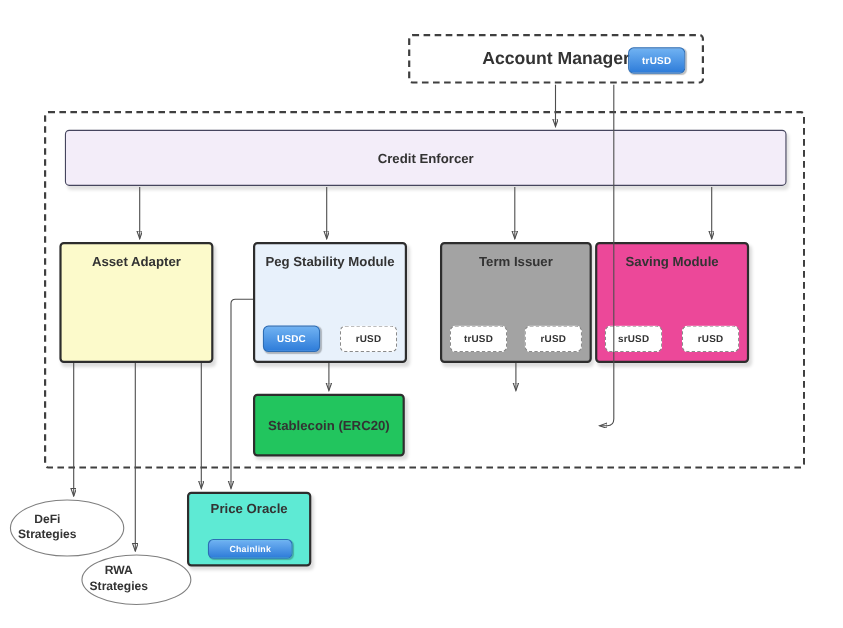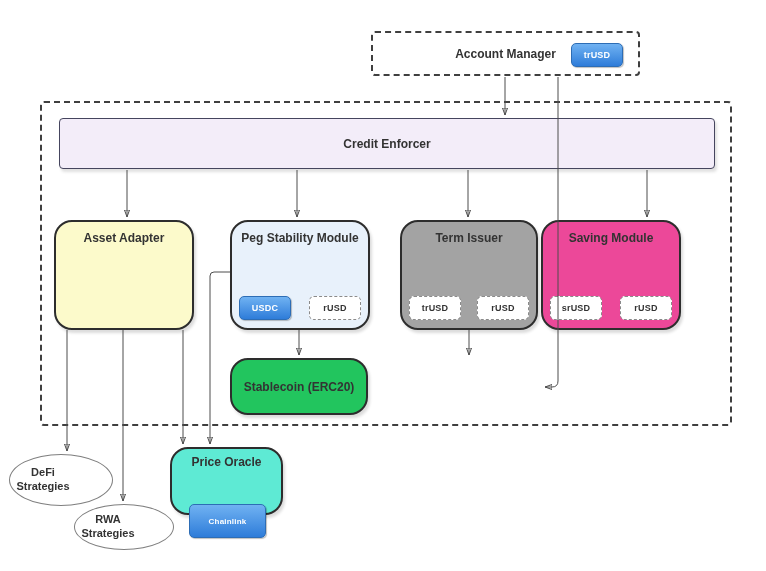--- a/index.html
+++ b/index.html
@@ -18,27 +18,27 @@
   .dashed-frame {
     border: 2px dashed #3f3f3f;
     border-radius: 4px;
     background: transparent;
   }
   #outer-boundary { left: 40px; top: 101px; width: 692px; height: 325px; }
   #account-manager {
     left: 371px; top: 31px; width: 269px; height: 45px;
     display: flex; align-items: center; justify-content: center;
   }
-  #account-manager .am-label { font-weight: bold; font-size: 12px; }
+  #account-manager .am-label { font-weight: bold; font-size: 16px; }
   #account-manager .badge { position: absolute; right: 15px; top: 10px; }
 
   
   .box {
     border: 2px solid #2d2d2d;
-    border-radius: 18px;
+    border-radius: 4px;
     box-shadow: 2px 3px 3px rgba(0,0,0,0.14);
   }
   #credit-enforcer {
     left: 59px; top: 118px; width: 656px; height: 51px;
     background: #f3edf9;
     border: 1.5px solid #45455e; border-radius: 4px;
     display: flex; align-items: center; justify-content: center;
     box-shadow: 2px 3px 3px rgba(0,0,0,0.12);
   }
   .box-title { font-weight: bold; font-size: 12px; text-align: center; }
@@ -80,21 +80,21 @@
     display: flex; align-items: center; justify-content: center;
   }
 
   #price-oracle {
     left: 170px; top: 447px; width: 113px; height: 68px;
     background: #5eead4;
   }
   #price-oracle .box-title { margin-top: 6px; }
   #price-oracle .badge {
     position: absolute; left: 17px; top: 41px;
-    width: 77px; height: 34px; min-width: 0; font-size: 8px; margin-top: 14px;
+    width: 77px; height: 18px; min-width: 0; font-size: 8px;
   }
 
   .ellipse {
     border: 1px solid #7f7f7f; border-radius: 50%;
     background: #ffffff;
     display: flex; align-items: center; 
   }
   #defi-strategies { left: 9px;  top: 454px; width: 104px; height: 52px; }
   #rwa-strategies  { left: 74px; top: 504px; width: 100px; height: 46px; }
   .ellipse .ellipse-label {

